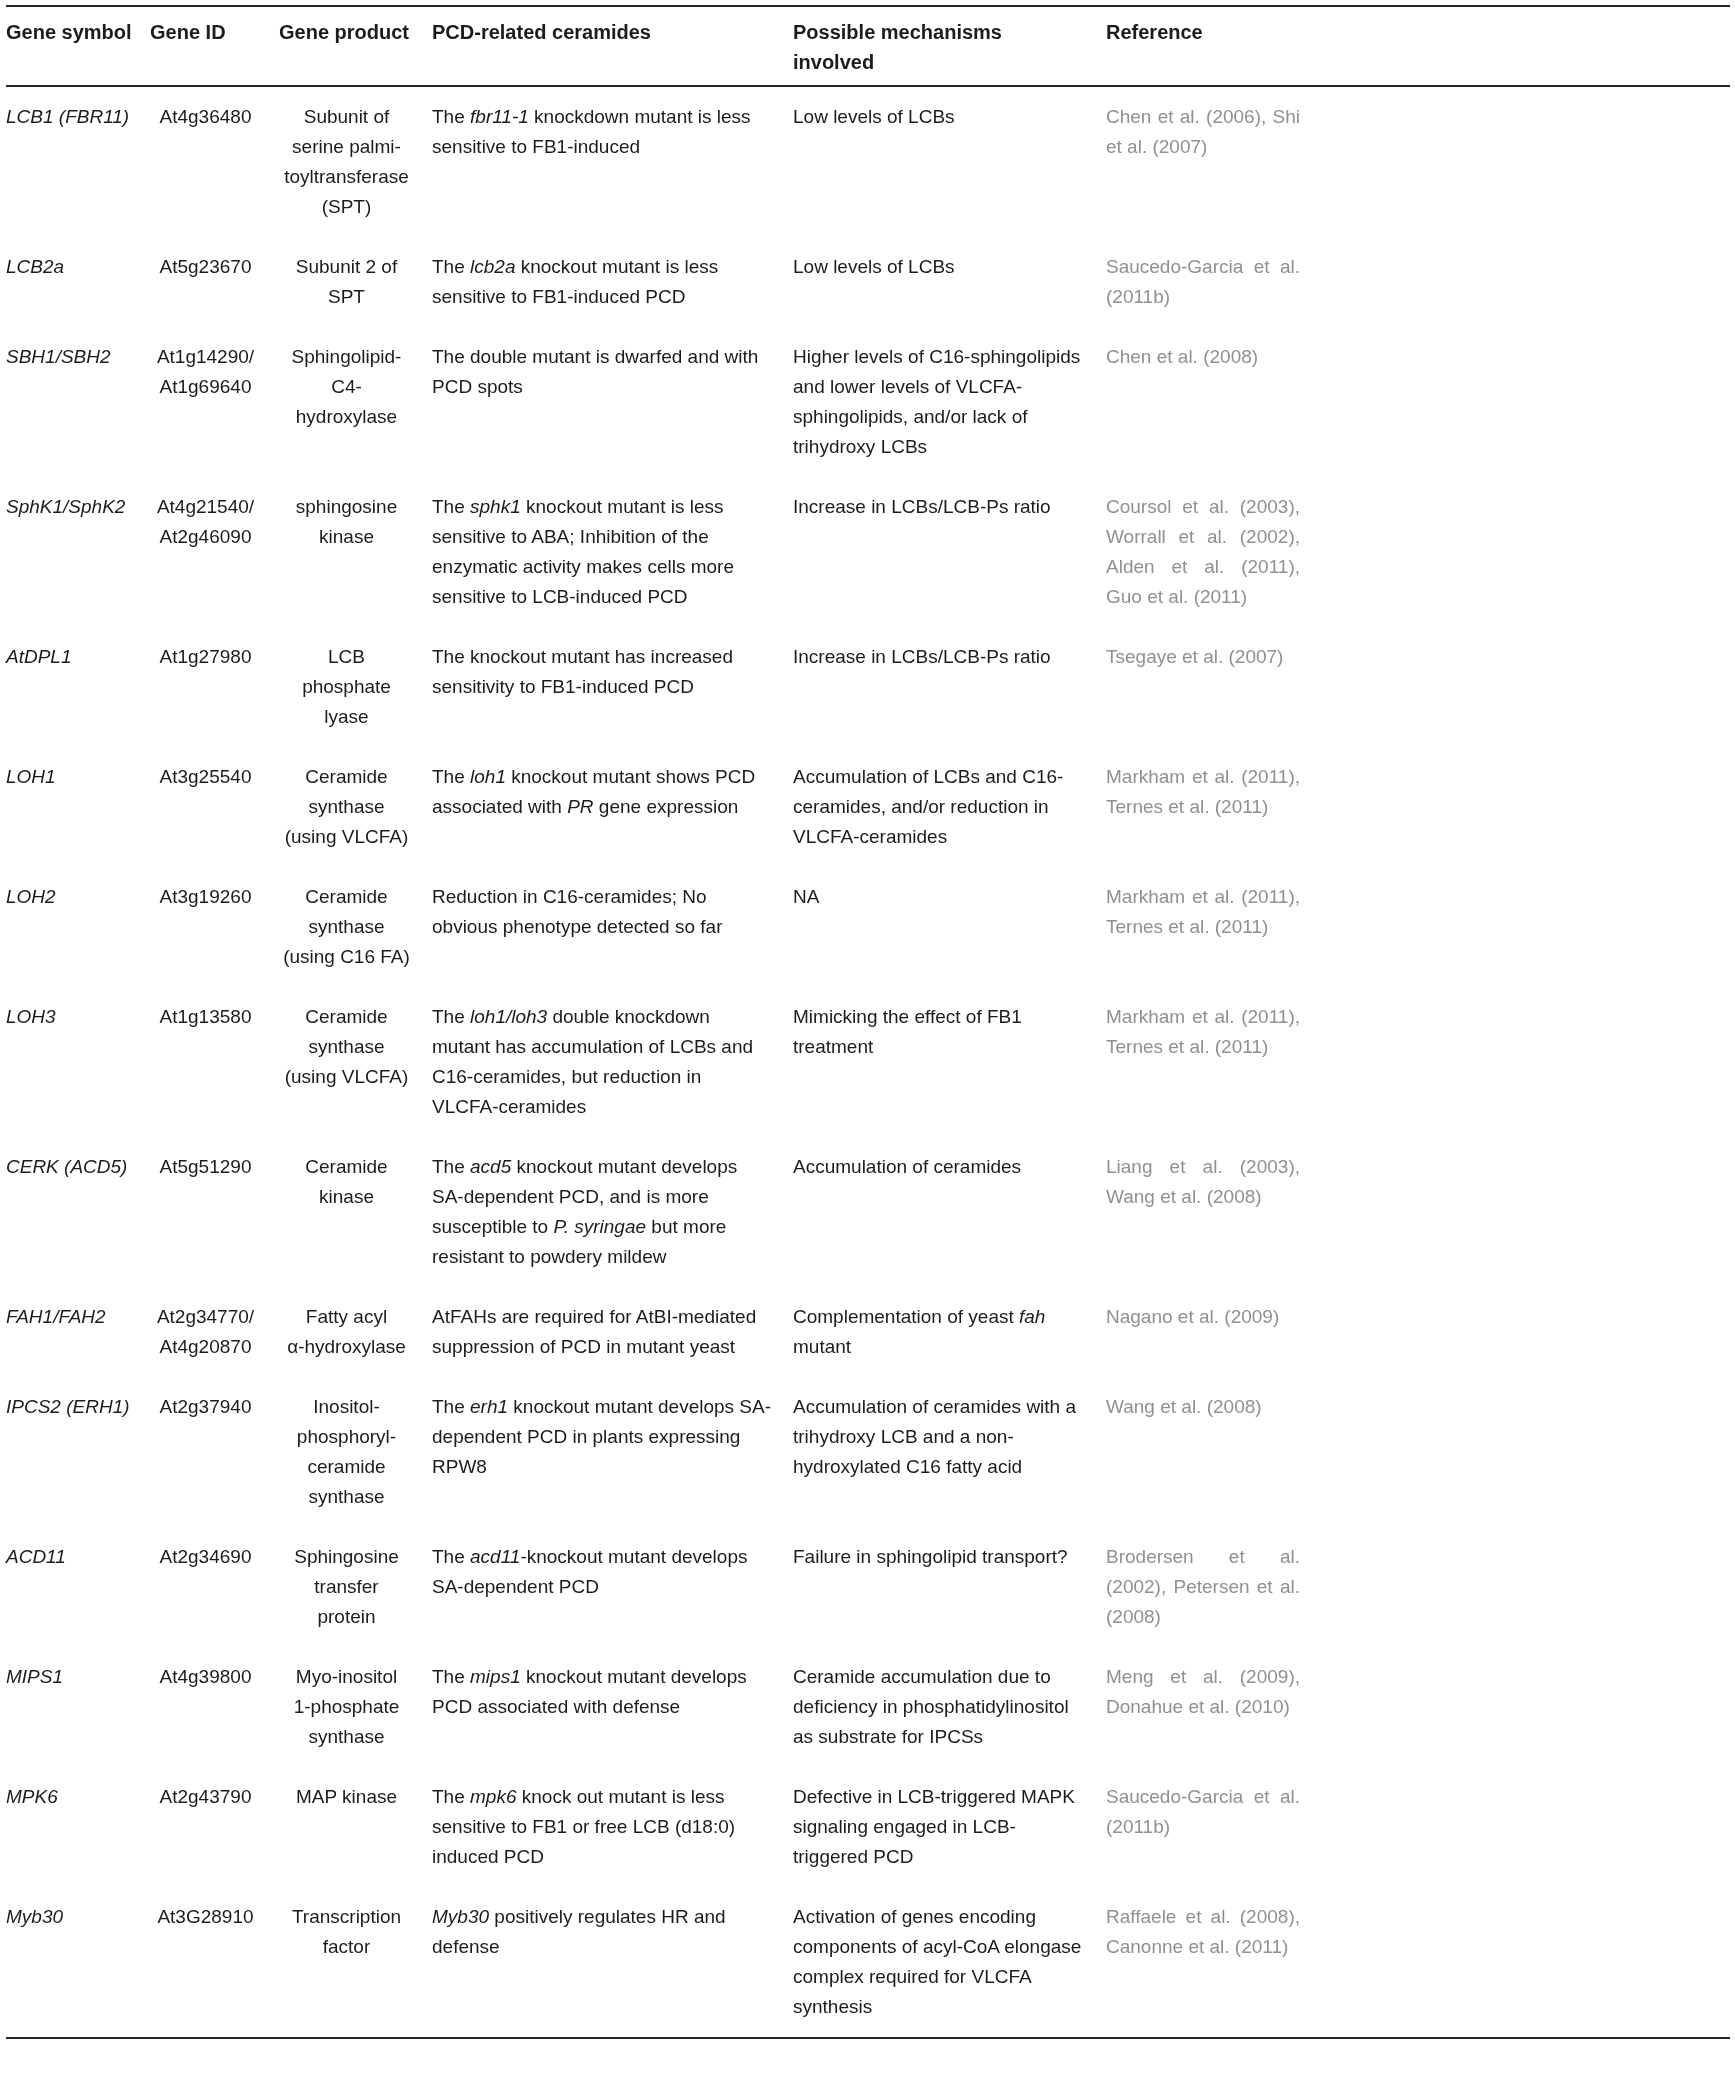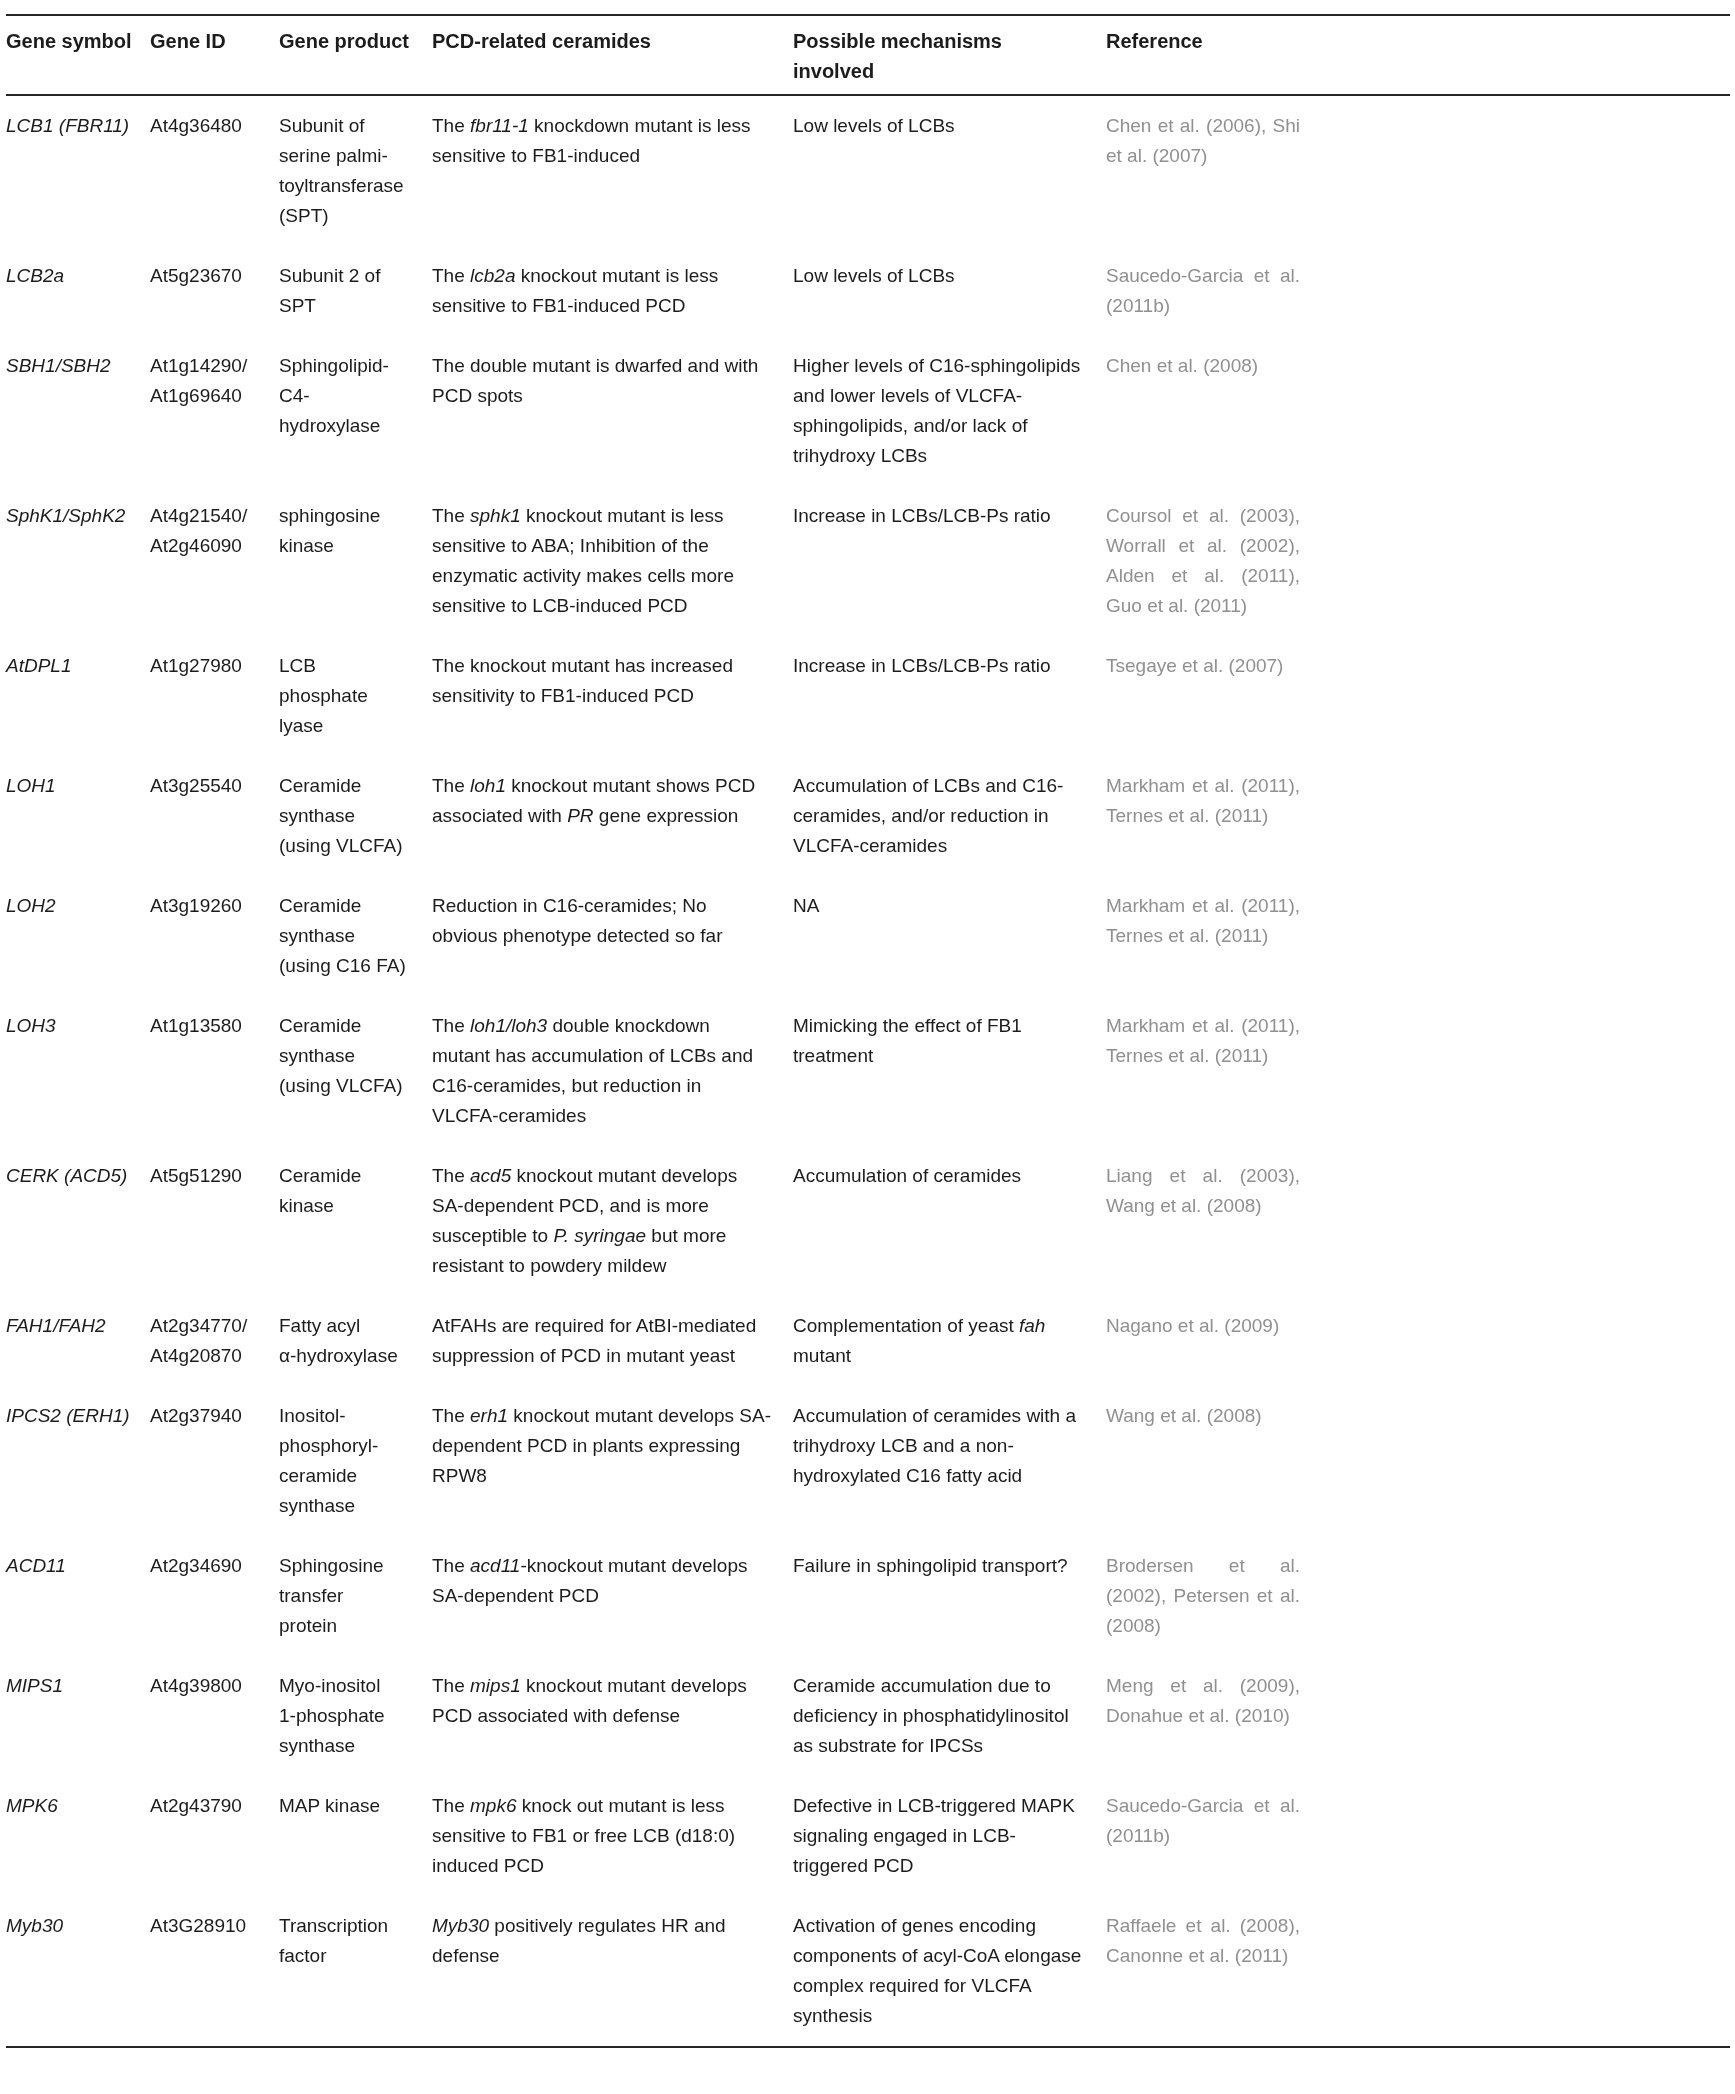--- a/index.html
+++ b/index.html
@@ -6,21 +6,21 @@
     margin: 0;
     padding: 0;
     background: #ffffff;
   }
   body {
     width: 1736px;
     font-family: "Liberation Sans", "DejaVu Sans", sans-serif;
     color: var(--text-color, #1c1c1c);
   }
   .page {
-    padding: 14px 6px 10px 6px;
+    padding: 5px 6px 10px 6px;
     box-sizing: border-box;
   }
   table.gene-table {
     border-collapse: collapse;
     table-layout: fixed;
     width: 1724px;
     border-top: 2px solid var(--rule-color, #222);
     border-bottom: 2px solid var(--rule-color, #222);
   }
   col.c-gene_symbol  { width: 144px; }
@@ -43,21 +43,21 @@
     color: var(--text-color, #1c1c1c);
   }
   td {
     vertical-align: top;
     font-size: 19px;
     line-height: 30px;
     padding: 15px 18px 15px 0;
   }
   td.cell-gene_symbol { font-style: italic; }
   td.cell-gene_id,
-  td.cell-gene_product { white-space: pre-line; }
+  td.cell-gene_product { white-space: pre-line; text-align: center; }
   td.cell-phenotypes { padding-right: 20px; }
   td.cell-mechanisms { padding-right: 16px; }
   td.cell-reference {
     color: var(--ref-color, #909090);
     text-align: justify;
     padding-right: 10px;
   }
   td.cell-reference .ref-link { cursor: pointer; margin-top: 11px; }
   i { font-style: italic; }
 </style>

